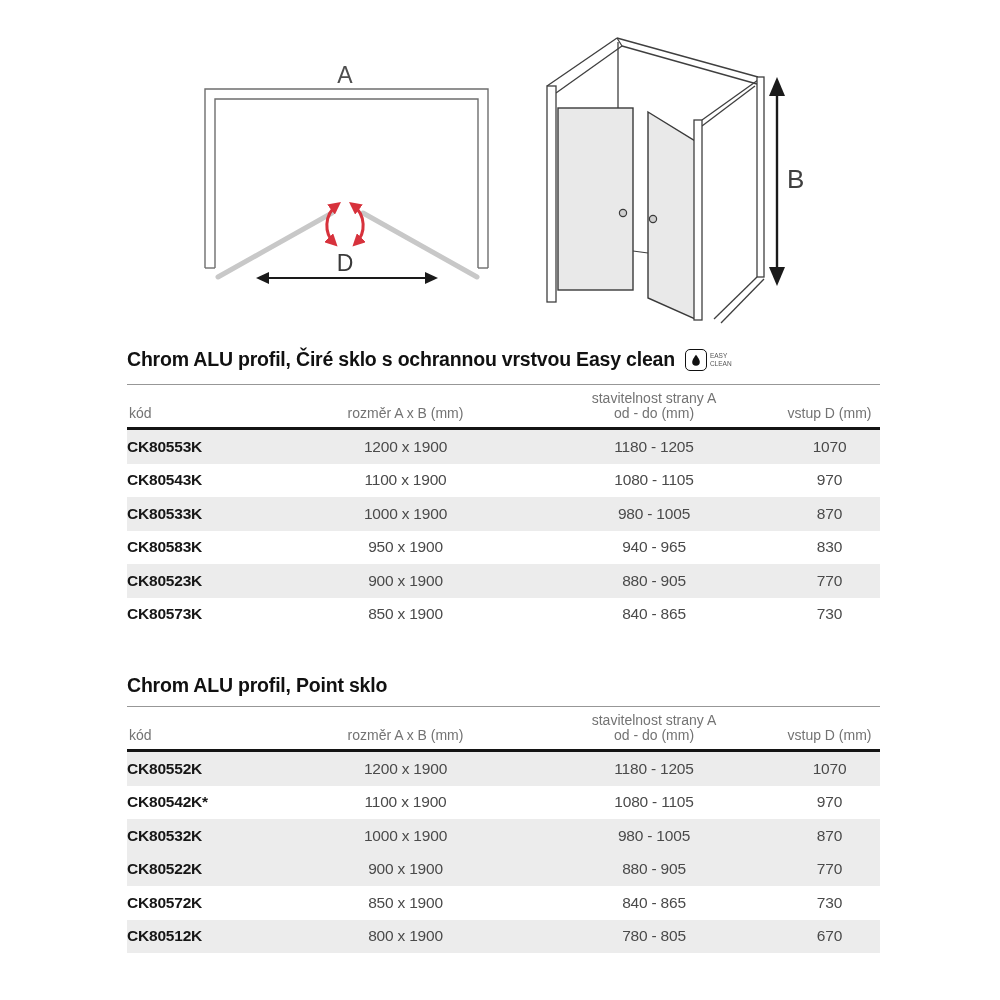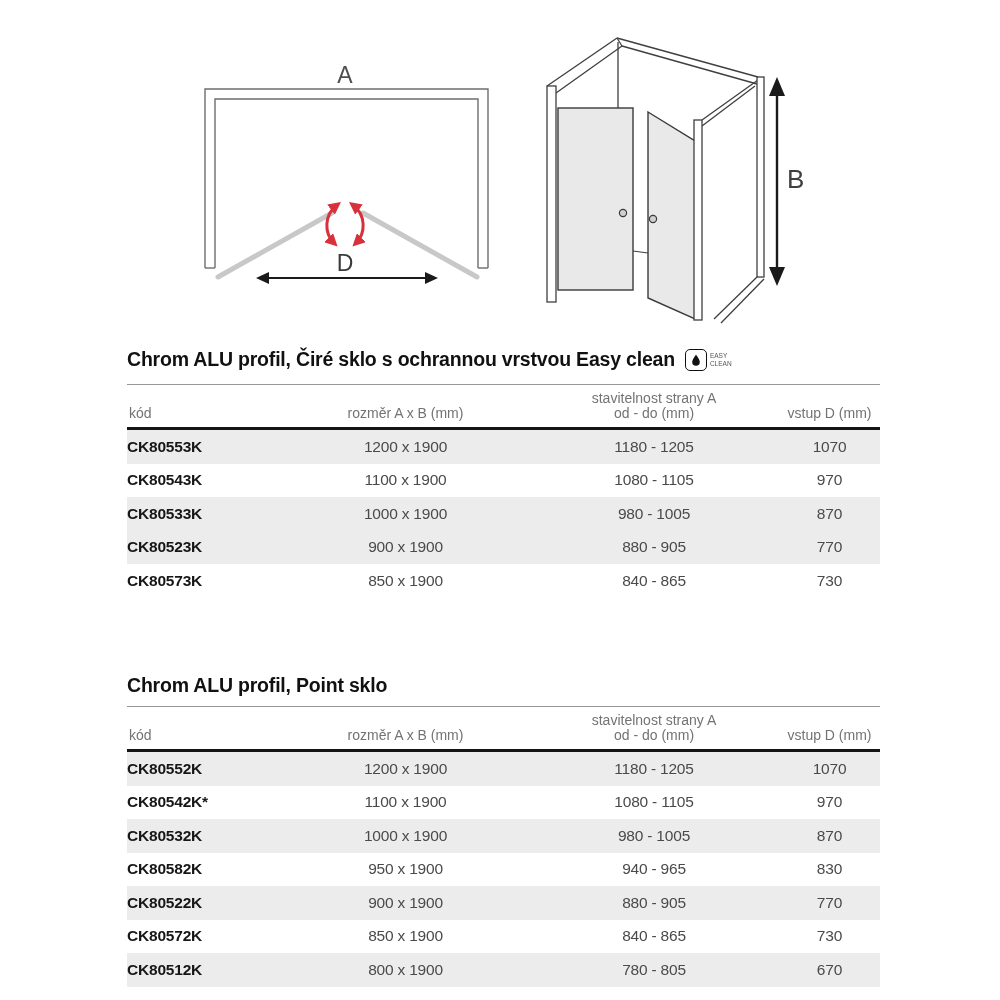--- a/index.html
+++ b/index.html
@@ -156,20 +156,26 @@
       <td class="c2">1100 x 1900</td>
       <td class="c3">1080 - 1105</td>
       <td class="c4">970</td>
     </tr>
     <tr class="shade">
       <td class="c1">CK80533K</td>
       <td class="c2">1000 x 1900</td>
       <td class="c3">980 - 1005</td>
       <td class="c4">870</td>
     </tr>
+    <tr>
+      <td class="c1">CK80583K</td>
+      <td class="c2">950 x 1900</td>
+      <td class="c3">940 - 965</td>
+      <td class="c4">830</td>
+    </tr>
     <tr class="shade">
       <td class="c1">CK80523K</td>
       <td class="c2">900 x 1900</td>
       <td class="c3">880 - 905</td>
       <td class="c4">770</td>
     </tr>
     <tr>
       <td class="c1">CK80573K</td>
       <td class="c2">850 x 1900</td>
       <td class="c3">840 - 865</td>
@@ -212,26 +218,20 @@
       <td class="c2">1100 x 1900</td>
       <td class="c3">1080 - 1105</td>
       <td class="c4">970</td>
     </tr>
     <tr class="shade">
       <td class="c1">CK80532K</td>
       <td class="c2">1000 x 1900</td>
       <td class="c3">980 - 1005</td>
       <td class="c4">870</td>
     </tr>
-    <tr>
-      <td class="c1">CK80582K</td>
-      <td class="c2">950 x 1900</td>
-      <td class="c3">940 - 965</td>
-      <td class="c4">830</td>
-    </tr>
     <tr class="shade">
       <td class="c1">CK80522K</td>
       <td class="c2">900 x 1900</td>
       <td class="c3">880 - 905</td>
       <td class="c4">770</td>
     </tr>
     <tr>
       <td class="c1">CK80572K</td>
       <td class="c2">850 x 1900</td>
       <td class="c3">840 - 865</td>

